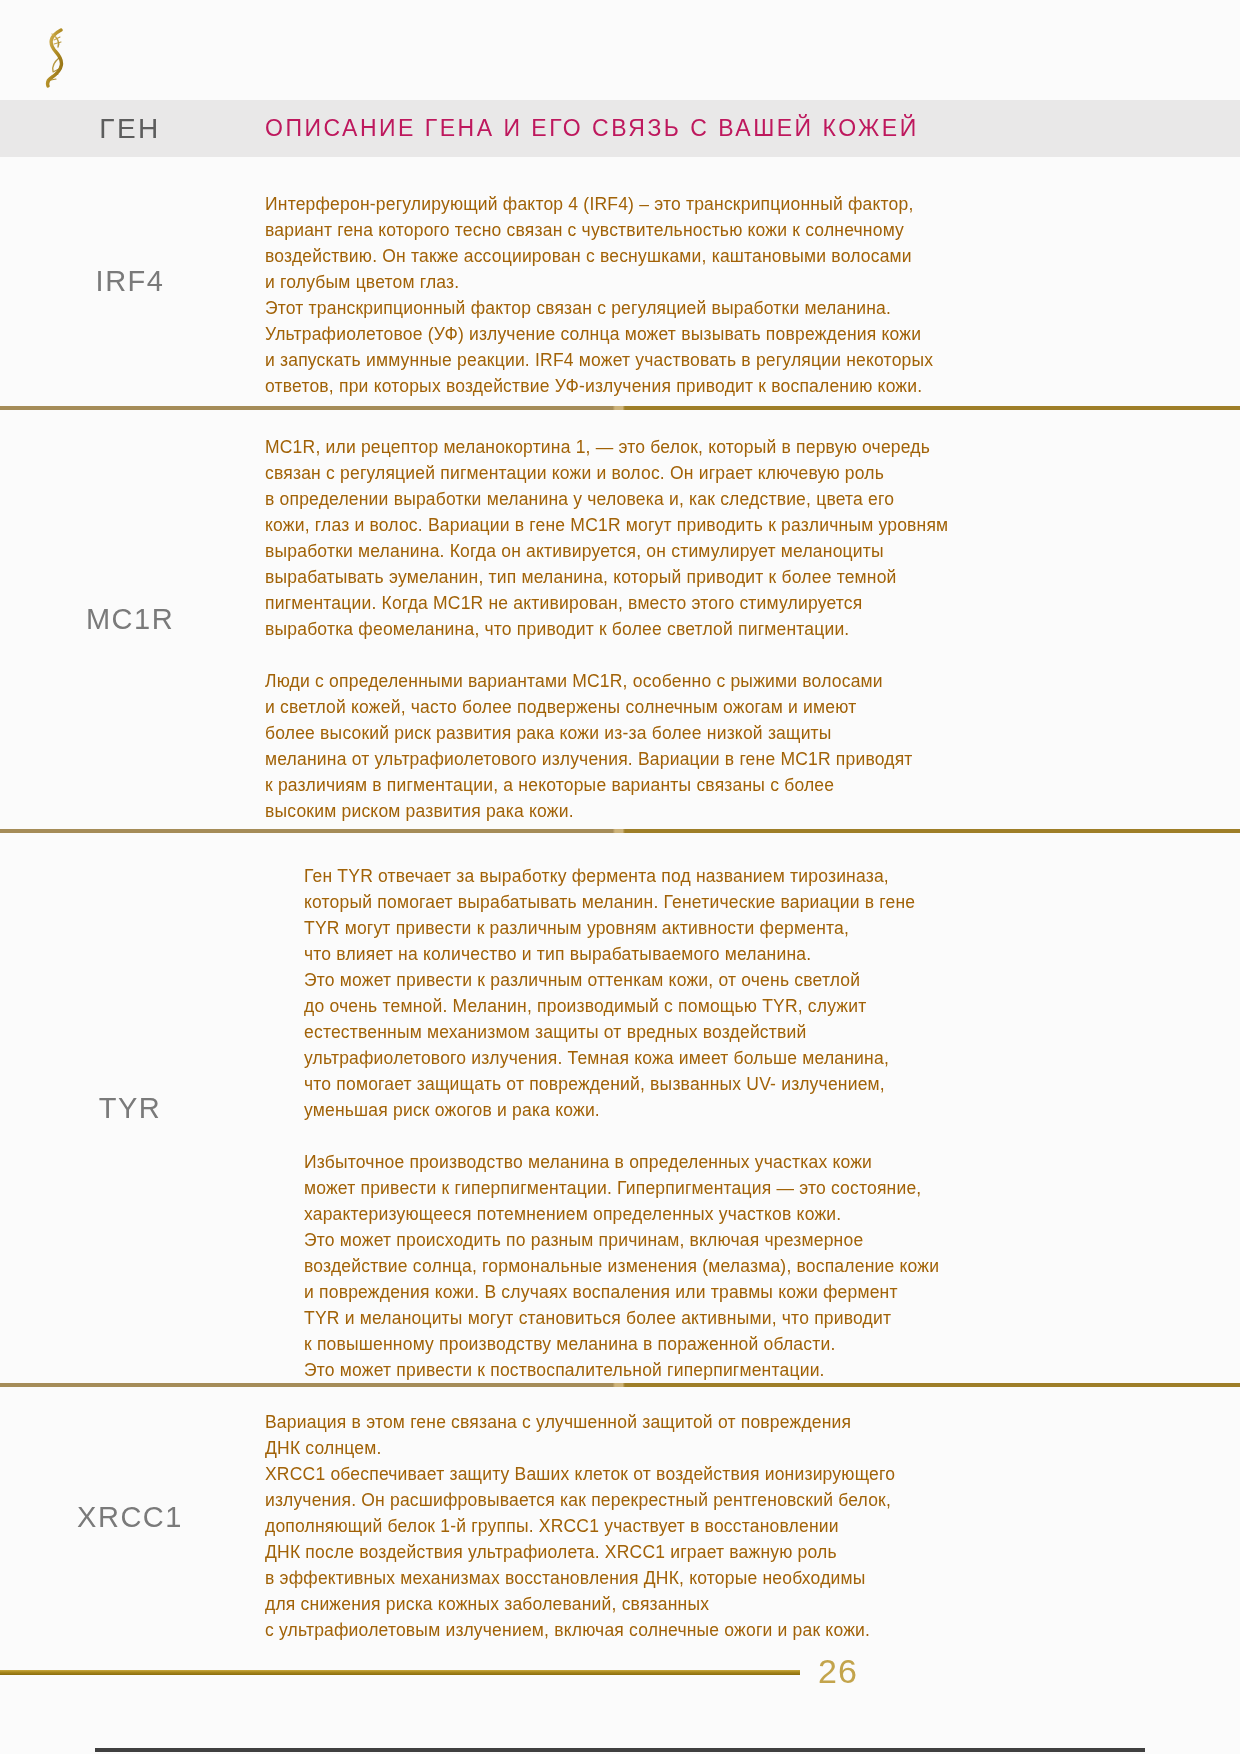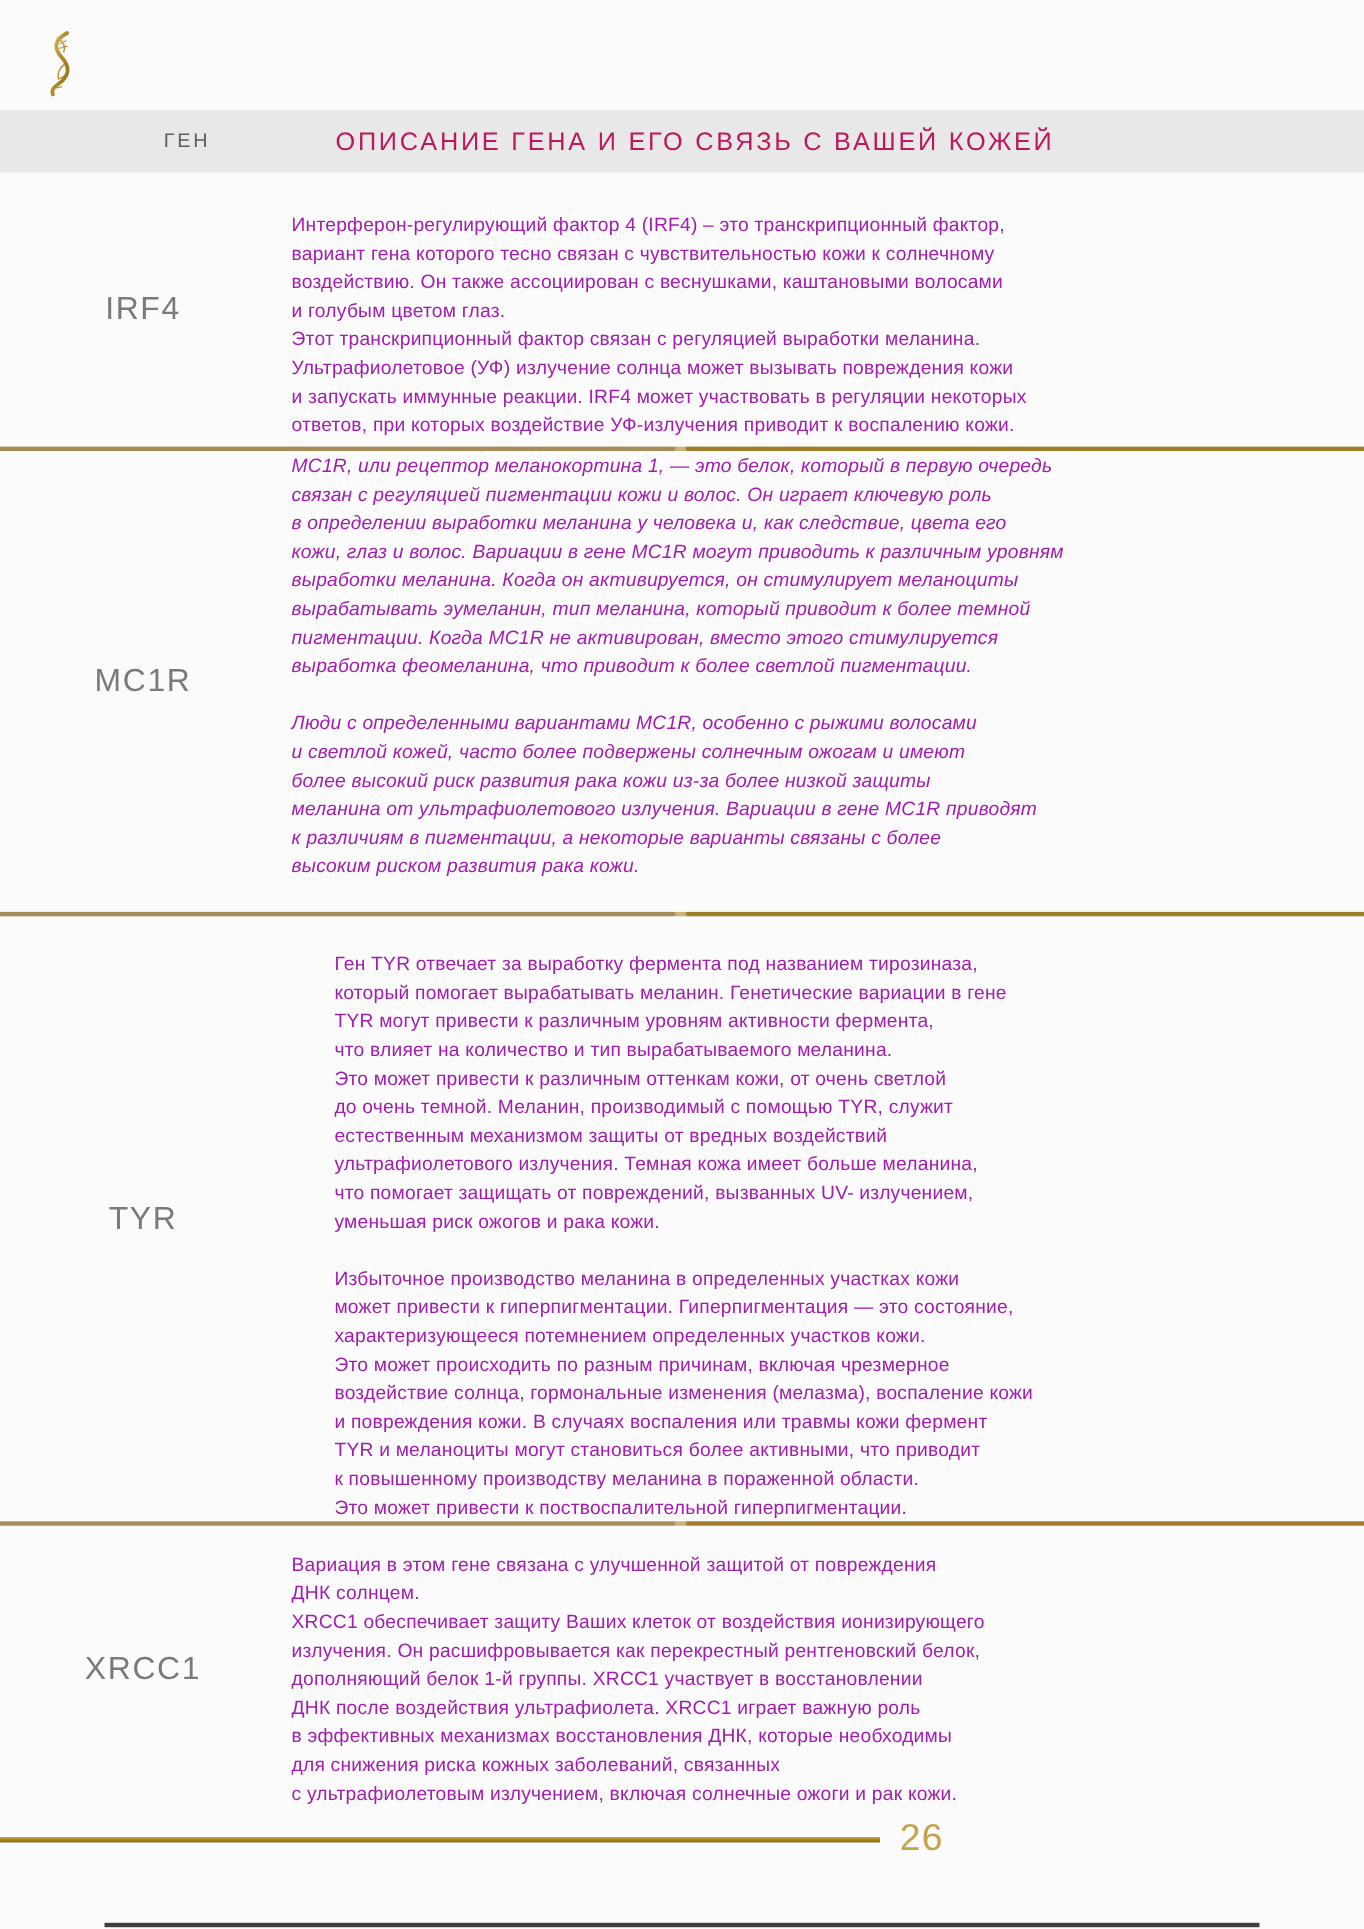--- a/index.html
+++ b/index.html
@@ -12,47 +12,47 @@
     font-family:"Liberation Sans", sans-serif;
     overflow:hidden;
   }
   .logo{position:absolute;left:44px;top:28px;width:24px;height:60px;}
   .header-band{
     position:absolute;left:0;top:100px;width:1240px;height:57px;
     background:#e9e8e8;display:flex;align-items:center;
   }
   .header-gene{
     width:260px;text-align:center;
-    font-size:18px;font-weight:300;color:#5d5d5d;letter-spacing:2.5px;margin-left:40px;
+    font-size:28px;font-weight:300;color:#5d5d5d;letter-spacing:2.5px;
   }
   .header-desc{
     margin-left:5px;
     font-size:23px;font-weight:300;color:#be185d;letter-spacing:2.5px;
   }
   .rows{position:absolute;left:0;top:157px;width:1240px;}
   .gene-row{
     display:flex;box-sizing:border-box;width:1240px;
     border-bottom:4px solid;
     border-image:linear-gradient(to right,
       #a58c58 0%, #a58c58 49.4%, #cdb37a 49.6%, #cdb37a 50.2%,
       #9e7e28 50.4%, #9e7e28 100%) 1;
   }
   .gene-row.last{border-bottom:none;}
   .gene-cell{
     width:260px;display:flex;align-items:center;justify-content:center;
     font-size:29px;font-weight:300;color:#7a7a7a;letter-spacing:1.5px;
   }
   .desc-cell{
     box-sizing:border-box;width:840px;margin-left:5px;
-    font-size:17.5px;font-weight:300;color:#a21caf;
+    font-size:17.5px;font-weight:300;color:#a16207;
     line-height:26px;letter-spacing:0.2px;
     white-space:pre-line;
   }
   .row-irf4{height:253px;}  .row-irf4 .desc-cell{padding-top:34px;}
-  .row-mc1r{height:423px;}  .row-mc1r .desc-cell{font-style:italic;}
+  .row-mc1r{height:423px;}  .row-mc1r .desc-cell{padding-top:24px;}
   .row-tyr{height:554px;}   .row-tyr .desc-cell{padding-top:30px;margin-left:44px;}
   .row-xrcc1{height:260px;} .row-xrcc1 .desc-cell{padding-top:22px;}
   .footer-line{
     position:absolute;left:0;top:1670px;width:800px;height:5px;
     background:linear-gradient(to bottom,#c9a93f 0%,#a8871c 45%,#8a6c0e 100%);
   }
   .page-number{
     position:absolute;left:818px;top:1652px;
     font-size:34px;font-weight:400;color:#c3a44c;letter-spacing:1px;
   }

